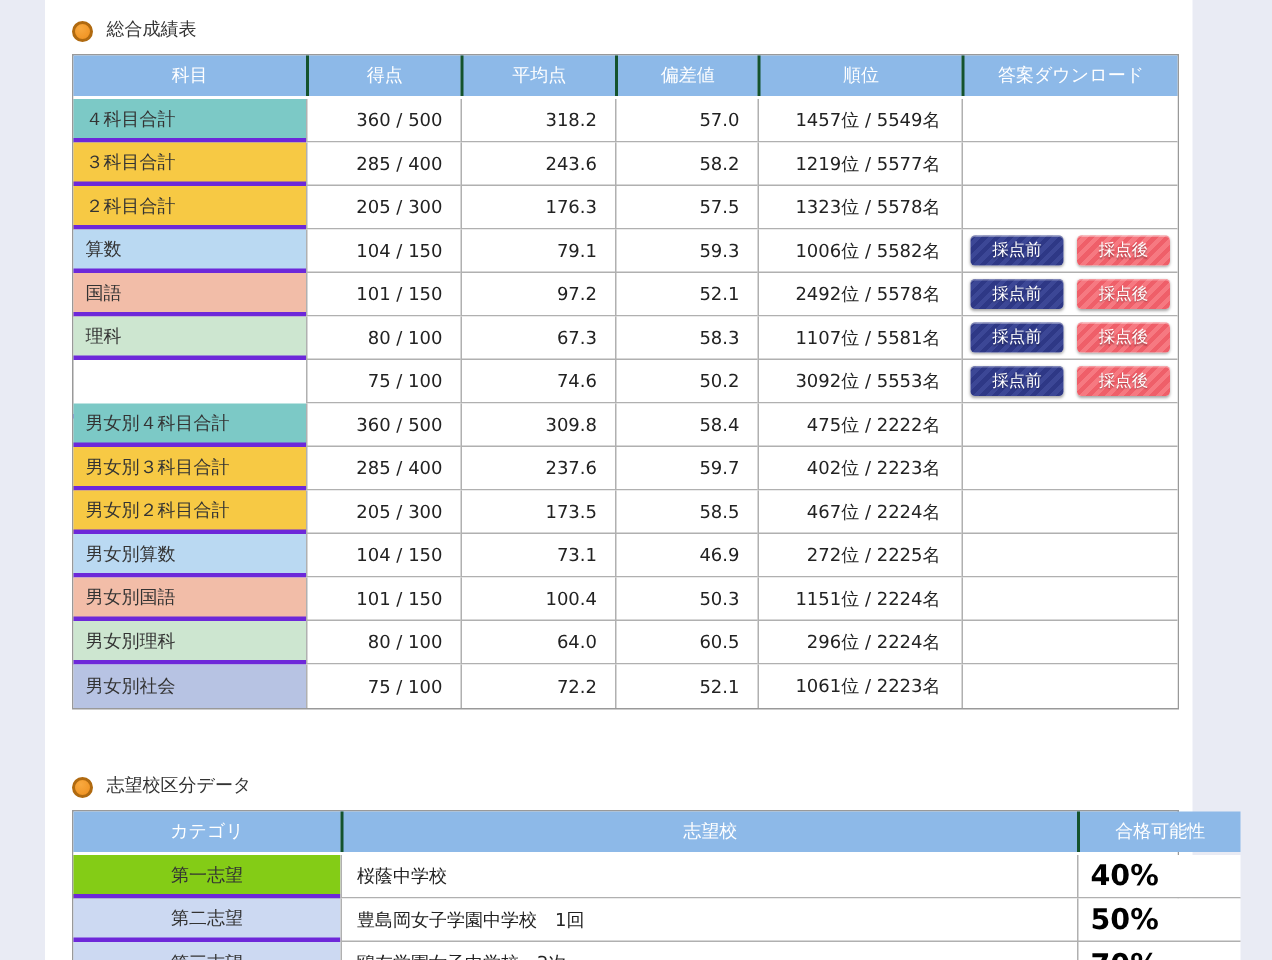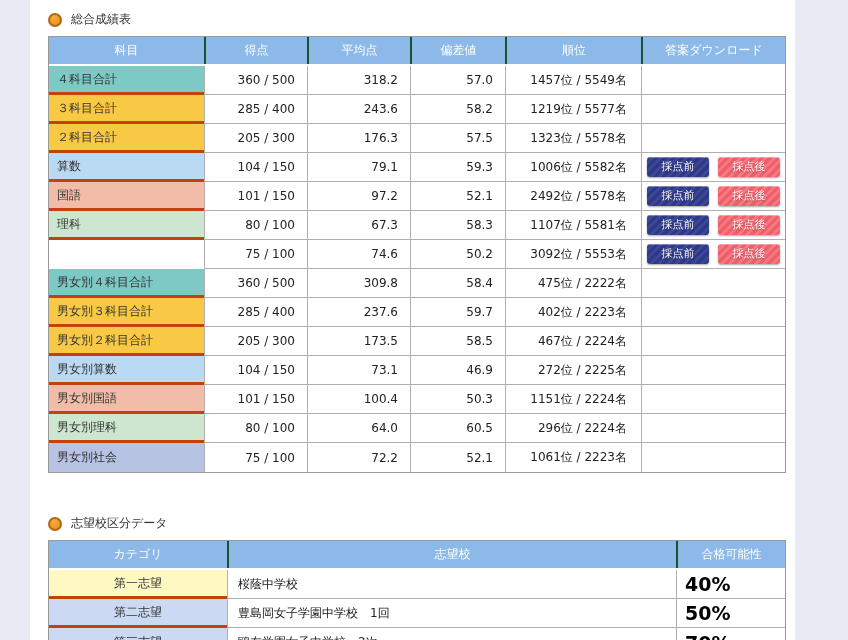--- a/index.html
+++ b/index.html
@@ -11,21 +11,21 @@
   *{margin:0;padding:0}
   body{
     width:848px;height:640px;overflow:hidden;
     background:var(--page-bg);
     font-family:"DejaVu Sans","Liberation Sans",sans-serif;
     position:relative;
   }
   .panel{position:absolute;left:30px;top:0;width:765px;height:640px;background:#fff;}
   .inner{padding-left:18px;}
 
-  .section-title{display:flex;align-items:center;gap:9px;}
+  .section-title{display:flex;align-items:flex-end;gap:9px;}
   .st1{padding-top:11px;}
   .st2{padding-top:42px;}
   .bullet{
     width:14px;height:14px;border-radius:50%;box-sizing:border-box;
     background:radial-gradient(circle at 38% 30%, var(--bullet-hi,#f8a93f), var(--bullet,#ee8f1e));
     border:2px solid var(--bullet-ring,#b06a10);
     flex:none;
   }
   .title-text{font-size:12px;color:#333;}
 
@@ -40,41 +40,41 @@
   .cell{
     box-sizing:border-box;display:flex;align-items:center;
     font-size:12px;color:#222;background:#fff;flex:none;
     border-left:1px solid var(--border-gray);
     border-bottom:1px solid var(--border-gray);
   }
   .row:last-child .cell{border-bottom:none;}
   .lbl{
     box-sizing:border-box;display:flex;align-items:center;flex:none;
     padding-left:8px;font-size:12px;color:#333;
-    border-bottom:3px solid #c2410c;
+    border-bottom:3px solid #6d28d9;
   }
   .row:last-child .lbl{border-bottom:none;}
 
   
   .c0{width:155px}.c1{width:103px}.c2{width:103px}.c3{width:95px}.c4{width:136px}.c5{width:144px}
   .num{justify-content:flex-end;padding-right:12px;}
   .rank{padding-right:14px;}
   .dl-cell{justify-content:center;gap:9px;}
 
   .btn{
     width:62px;height:20px;border:none;border-radius:3px;
     color:#fff;font-size:11px;line-height:20px;text-align:center;
     box-shadow:0 1px 2px rgba(0,0,0,.35), inset 0 1px 0 rgba(255,255,255,.35);
     text-shadow:0 1px 1px rgba(0,0,0,.35);
     cursor:pointer;flex:none;
     font-family:"DejaVu Sans","Liberation Sans",sans-serif;
   }
 
   
-  .d0{width:178px}.d1{width:449px}.d2{width:109px}
+  .d0{width:178px}.d1{width:491px}.d2{width:109px}
   .cat{justify-content:center;padding-left:0;}
   .school{padding-left:10px;}
   .prob{font-weight:bold;font-size:19px;color:#000;padding-left:8px;}
 </style>
 </head>
 <body>
 
 <div class="panel">
   <div class="inner">
 
@@ -226,21 +226,21 @@
     </div>
 
     <div class="gtable">
       <div class="thead">
           <div class="th d0">カテゴリ</div>
           <div class="th d1">志望校</div>
           <div class="th d2">合格可能性</div>
         </div>
       <div class="tbody">
           <div class="row">
-            <div class="lbl d0 cat" style="background: #fef9c3;">第一志望</div>
+            <div class="lbl d0 cat" style="background: #84cc16;">第一志望</div>
             <div class="cell d1 school">桜蔭中学校</div>
             <div class="cell d2 prob">40%</div>
           </div>
           <div class="row">
             <div class="lbl d0 cat" style="background: rgb(204, 217, 242);">第二志望</div>
             <div class="cell d1 school">豊島岡女子学園中学校　1回</div>
             <div class="cell d2 prob">50%</div>
           </div>
           <div class="row">
             <div class="lbl d0 cat" style="background: rgb(204, 217, 242);">第三志望</div>

